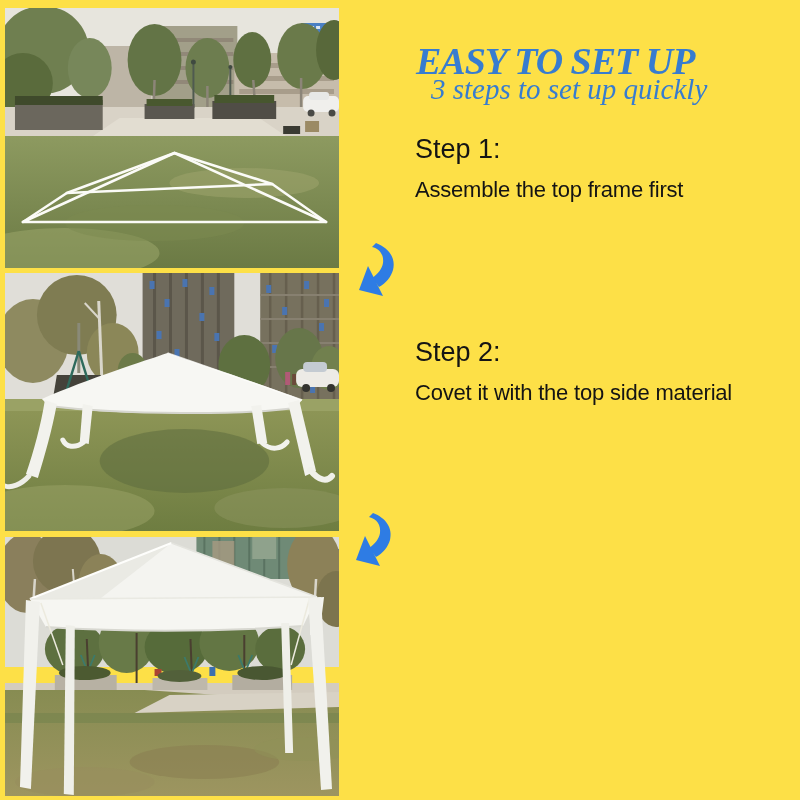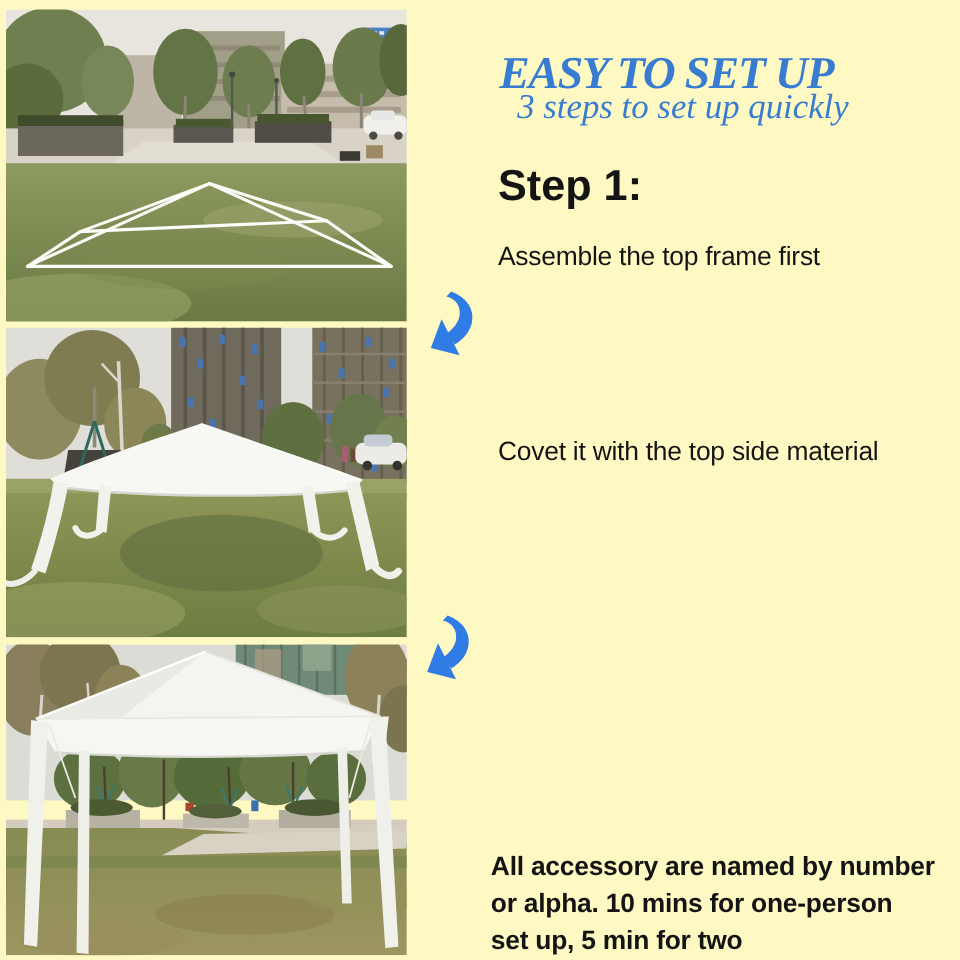--- a/index.html
+++ b/index.html
@@ -1,34 +1,34 @@
 <!DOCTYPE html>
 <html><head>
 <meta charset="utf-8">
 <style>
   html,body{margin:0;padding:0;background:#ffffff;}
-  .page{position:relative;width:800px;height:800px;background:#fef9c3;overflow:hidden;
+  .page{position:relative;width:800px;height:800px;background:#fde047;overflow:hidden;
         font-family:"Liberation Sans",sans-serif;}
   .photo{position:absolute;left:5px;width:334px;}
   .photo svg{display:block;width:100%;height:100%;}
   #photo1{top:8px;height:260px;}
   #photo2{top:273px;height:258px;}
   #photo3{top:537px;height:259px;}
   .arrow{position:absolute;width:50px;height:58px;}
   #arrow1{left:348px;top:241px;}
   #arrow2{left:345px;top:511px;}
   .title{position:absolute;left:416px;top:14px;font-family:"Liberation Serif",serif;
          font-style:italic;font-weight:bold;font-size:38px;line-height:1.2;
          color:#377cd0;letter-spacing:-1px;white-space:nowrap;}
   .subtitle{position:absolute;left:431px;top:62px;font-family:Liberation Serif, serif;
          font-style:italic;font-size:29px;line-height:1.15;color:#377cd0;white-space:nowrap;margin-top:11px;}
   .step{position:absolute;left:415px;width:382px;color:#141414;}
   #step1{top:134px;} #step2{top:337px;} #step3{top:592px;}
-  .step-label{font-size:36px;font-weight:bold;line-height:1.15;}
-  .step-desc{font-size:22px;margin-top:26px;letter-spacing:-0.2px;line-height:1.2;}
+  .step-label{font-size:27px;font-weight:normal;line-height:1.15;}
+  .step-desc{font-size:22px;margin-top:12px;letter-spacing:-0.2px;line-height:1.2;}
   .footer-note{position:absolute;left:409px;top:706px;width:388px;font-size:22px;
          font-weight:bold;line-height:31px;color:#141414;letter-spacing:-0.2px;}
 </style>
 </head>
 <body>
 
 <div class="page">
 
   <div class="photo" id="photo1">
     <svg viewBox="0 0 335 260" preserveAspectRatio="none">
@@ -302,23 +302,19 @@
 
   <h1 class="title">EASY TO SET UP</h1>
   <div class="subtitle">3 steps to set up quickly</div>
 
   <section class="step" id="step1">
     <div class="step-label">Step 1:</div>
     <div class="step-desc">Assemble the top frame first</div>
   </section>
 
   <section class="step" id="step2">
+    <div class="step-label">Step 2:</div>
     <div class="step-desc">Covet it with the top side material</div>
   </section>
 
 
-  <div class="footer-note">
-    <div>All accessory are named by number</div>
-    <div>or alpha. 10 mins for one-person</div>
-    <div>set up, 5 min for two</div>
-  </div>
 
 </div>
 
 </body></html>

